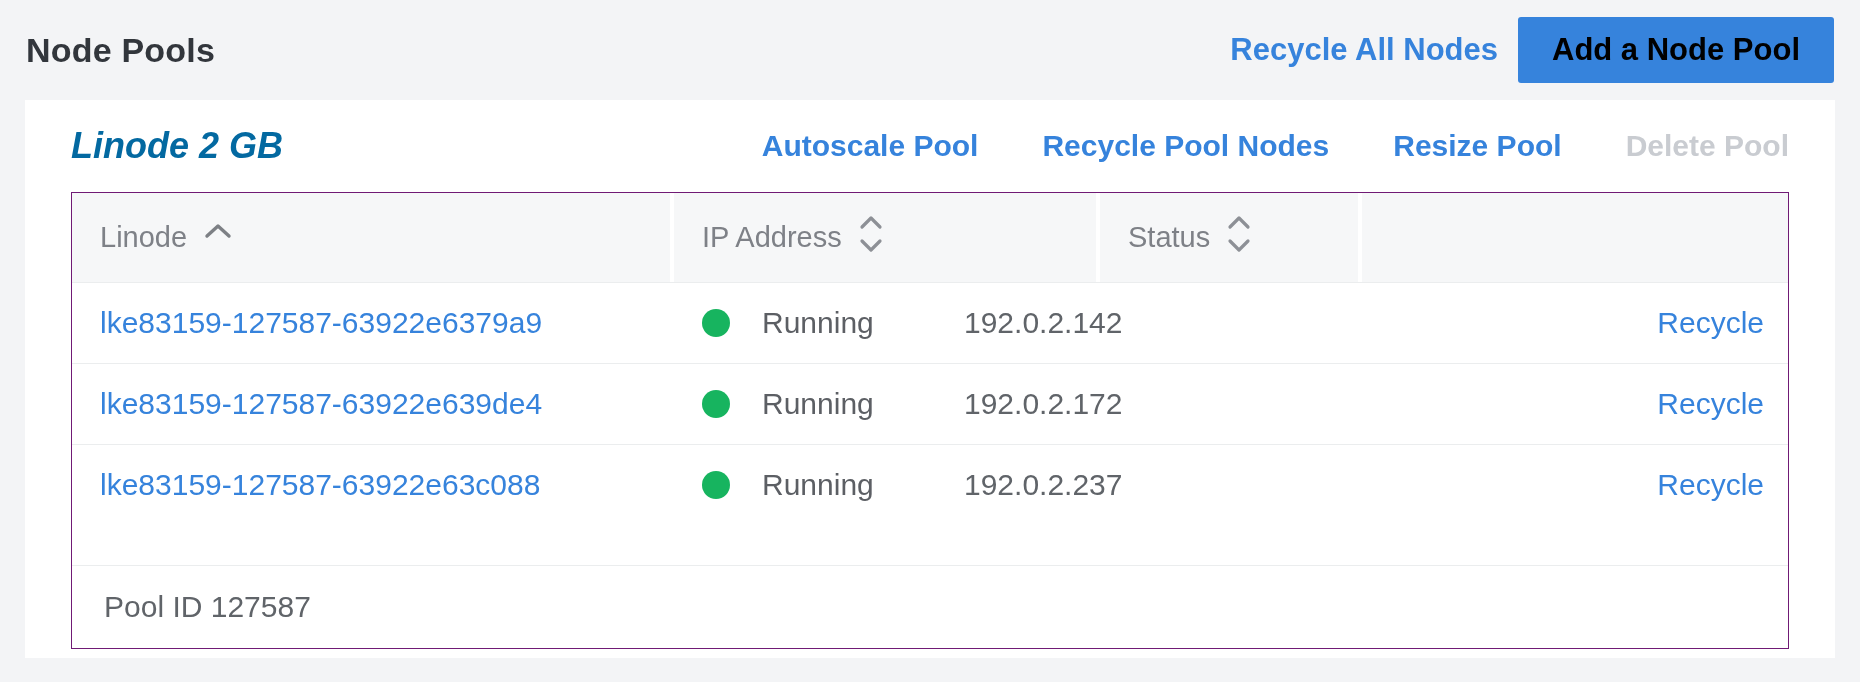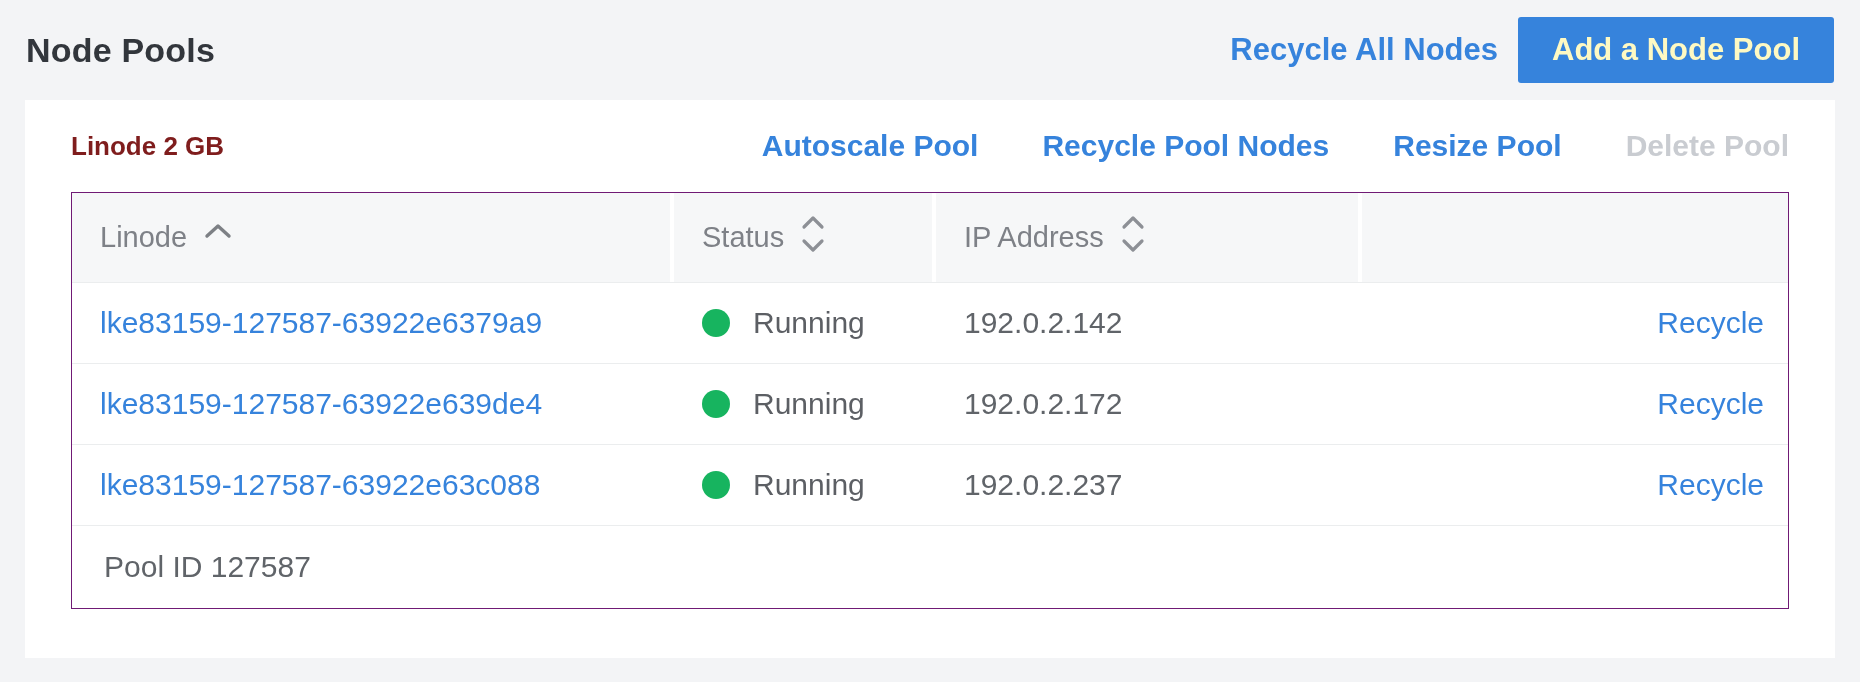--- a/index.html
+++ b/index.html
@@ -12,57 +12,57 @@
   .page-header {
     height:100px;
     display:flex; align-items:center; justify-content:space-between;
     padding:0 26px;
   }
   .page-title { font-size:34px; font-weight:700; color:#32363c; letter-spacing:.2px; }
   .page-header-actions { display:flex; align-items:center; gap:20px; }
   .link { color:#3683dc; text-decoration:none; cursor:pointer; }
   .link-lg { font-size:31px; font-weight:700; }
   .primary-btn {
-    background:#3683dc; color:#fef9c3; border:none; border-radius:3px;
+    background:#3683dc; color:#000000; border:none; border-radius:3px;
     height:66px; padding:0 34px; font-size:31px; font-weight:700;
     font-family:inherit; cursor:pointer;
   }
   .card {
     margin:0 25px; height:558px; background:#ffffff; padding:0 46px;
   }
   .pool-header {
     height:92px; display:flex; align-items:center; justify-content:space-between;
   }
-  .pool-title { font-size:26px; font-weight:700; color:#7f1d1d; }
+  .pool-title { font-size:36px; font-weight:700; color:#0369a1;font-style:italic; }
   .pool-actions { display:flex; align-items:center; gap:64px;justify-content:space-between; }
   .pool-actions .action-link { font-size:30px; font-weight:700; }
   .action-link.disabled { color:#c9ccd1; cursor:default; }
   .table { border:1px solid #701a75; }
   .thead { display:flex; height:89px; background:#ffffff; }
   .th {
     background:#f6f7f8; height:100%; display:flex; align-items:center;
     padding-left:28px; gap:16px; color:#7e8187; font-size:29px; cursor:pointer;
   }
   .th + .th { margin-left:4px; }
   .th-linode { width:598px; }
   .th-status { width:258px; }
   .th-ip { width:422px; }
   .th-actions { flex:1; cursor:default; }
   .sort-asc { transform:translateY(-7px); }
   .tr { display:flex; align-items:center; height:81px; border-top:1px solid #ebedee; font-size:30px; }
   .td { padding-left:28px; }
   .td-linode { width:602px; }
-  .td-status { width:262px; display:flex; align-items:center; gap:23px; color:#5c5f64; }
+  .td-status { width:262px; display:flex; align-items:center; gap:32px; color:#5c5f64; }
   .td-ip { width:426px; color:#606469; }
   .td-actions { flex:1; display:flex; justify-content:flex-end; padding-right:24px; }
   .dot { width:28px; height:28px; border-radius:50%; background:#17b45f; flex:0 0 auto; }
   .tfoot {
     height:83px; border-top:1px solid #ebedee;
     display:flex; align-items:center; padding-left:32px;
-    color:#606469; font-size:30px;
+    color:#606469; font-size:30px;margin-top:40px;
   }
 </style>
 </head>
 <body>
 
 <div>
 
   <div class="page-header">
     <div class="page-title">Node Pools</div>
     <div class="page-header-actions">
@@ -87,31 +87,31 @@
 
       <div class="thead">
         <div class="th th-linode">
           <span>Linode</span>
           <span class="sort-asc">
             <svg width="30" height="18" viewBox="0 0 30 18">
                 <polyline points="4,14 15,4 26,14" fill="none" stroke="#7d8085" stroke-width="3.4" stroke-linecap="round" stroke-linejoin="round"></polyline>
               </svg>
           </span>
         </div>
-        <div class="th th-status">
-          <span>Status</span>
+        <div class="th th-ip">
+          <span>IP Address</span>
           <span>
             <svg width="26" height="42" viewBox="0 0 26 42">
                 <polyline points="4,14 13,5 22,14" fill="none" stroke="#8d9096" stroke-width="3.2" stroke-linecap="round" stroke-linejoin="round"></polyline>
                 <polyline points="4,28 13,37 22,28" fill="none" stroke="#8d9096" stroke-width="3.2" stroke-linecap="round" stroke-linejoin="round"></polyline>
               </svg>
           </span>
         </div>
-        <div class="th th-ip">
-          <span>IP Address</span>
+        <div class="th th-status">
+          <span>Status</span>
           <span>
             <svg width="26" height="42" viewBox="0 0 26 42">
                 <polyline points="4,14 13,5 22,14" fill="none" stroke="#8d9096" stroke-width="3.2" stroke-linecap="round" stroke-linejoin="round"></polyline>
                 <polyline points="4,28 13,37 22,28" fill="none" stroke="#8d9096" stroke-width="3.2" stroke-linecap="round" stroke-linejoin="round"></polyline>
               </svg>
           </span>
         </div>
         <div class="th th-actions"></div>
       </div>
 

